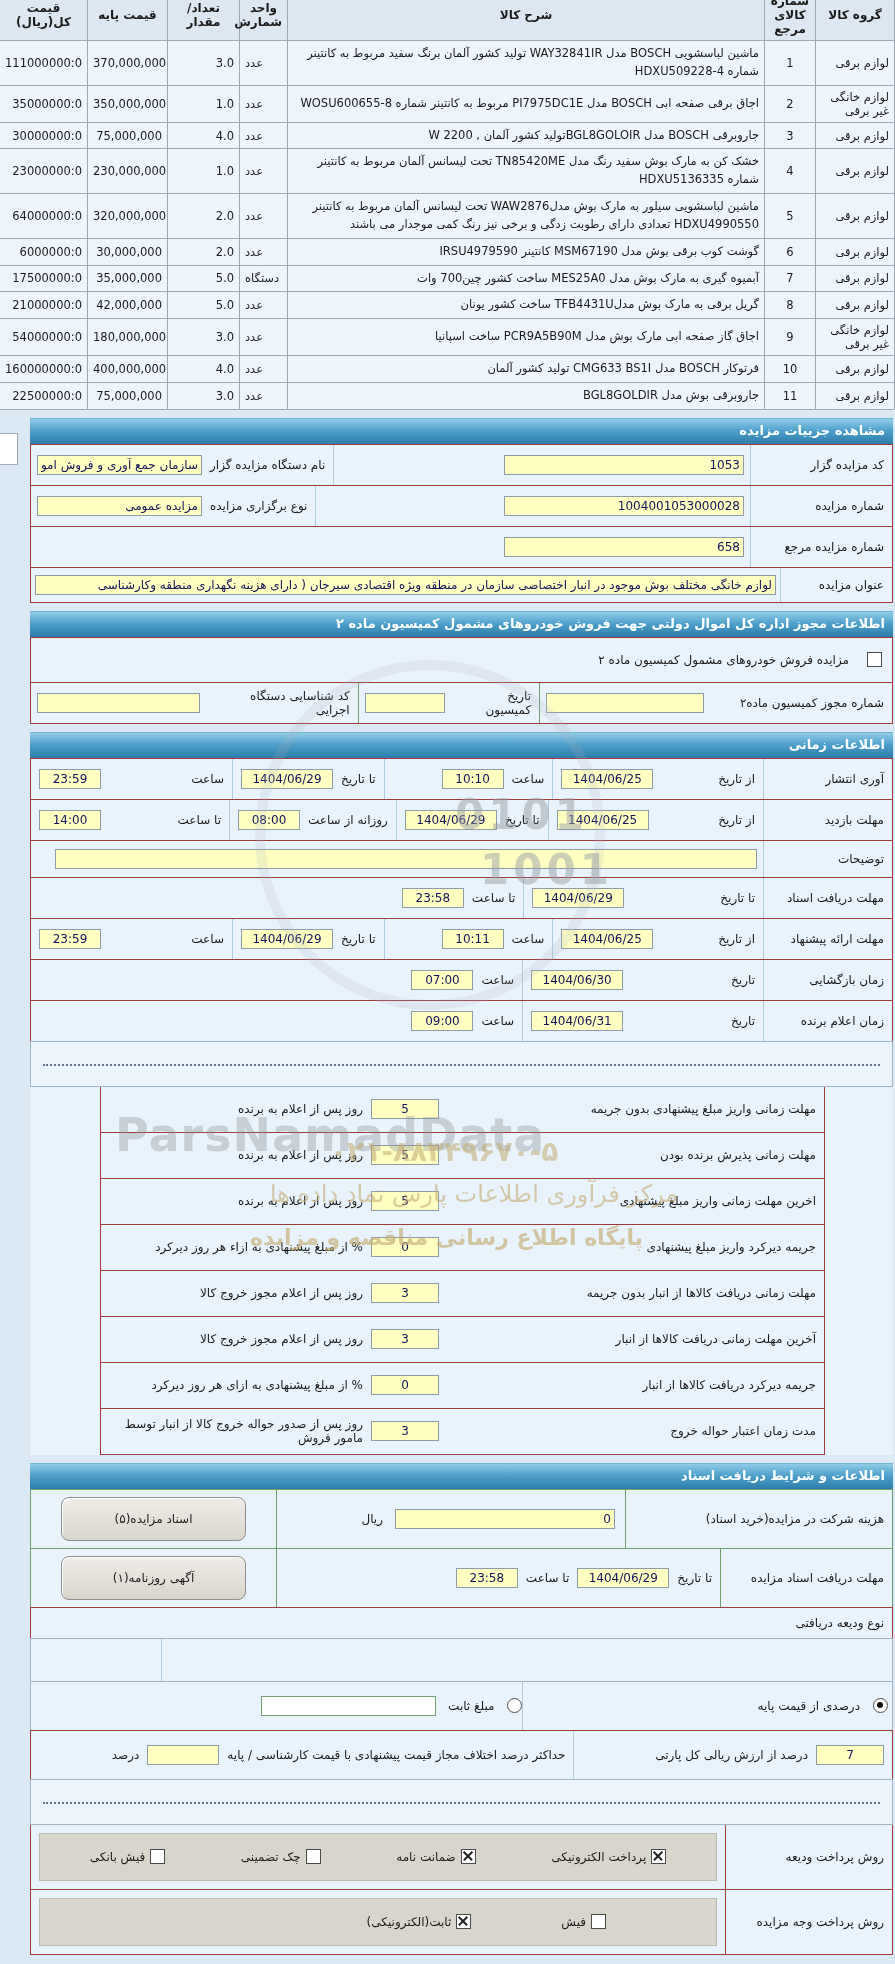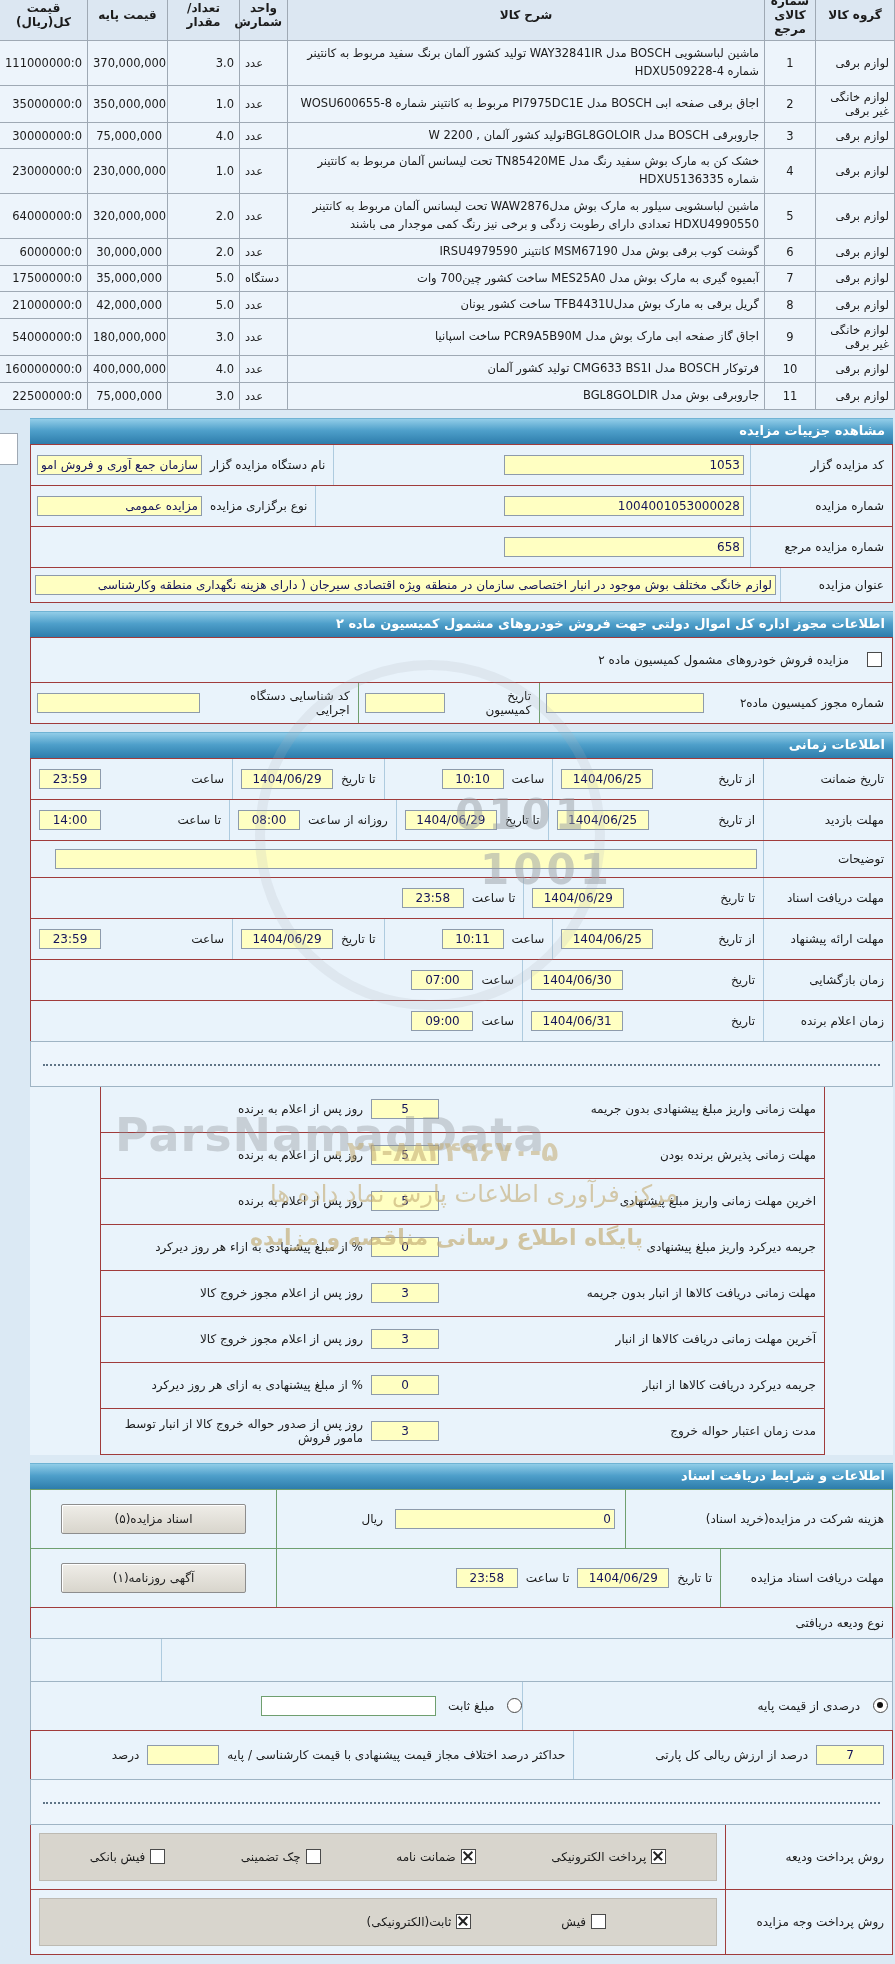--- a/index.html
+++ b/index.html
@@ -26,22 +26,22 @@
   .row{display:flex;align-items:center;border:1px solid #a03b3b;margin-top:-1px;background:#e9f3fb;min-height:40px;font-size:12px;}
   .row .lbl{padding:4px 8px;color:#1b1b1b;}
   .sep-v{border-left:1px solid #aecbdf;align-self:stretch;}
   .sep-g{border-left:1px solid #6f9f6f;align-self:stretch;}
   .inp{background:#ffffc2;border:1px solid #8e9bab;height:20px;font-size:12px;padding:0 3px;color:#14145a;
        font-family:"DejaVu Sans",sans-serif;box-sizing:border-box;}
   .inp.c{text-align:center;direction:ltr;}
   .inp.r{text-align:right;direction:ltr;}
   .inp.fa{text-align:right;direction:rtl;}
   .grow{flex:1;}
-  .btn{background:linear-gradient(180deg,#efede8,#d8d5cc);border:1px solid #8d8d8d;border-radius:2px;
-       box-shadow:inset 1px 1px 0 #fff;width:185px;height:30px;font-size:12px;color:#222;
+  .btn{background:linear-gradient(180deg,#efede8,#d8d5cc);border:1px solid #8d8d8d;border-radius:8px;
+       box-shadow:inset 1px 1px 0 #fff;width:185px;height:44px;font-size:12px;color:#222;
        font-family:"DejaVu Sans",sans-serif;}
   .dash-row{height:44px;background:#edf5fc;border:1px solid #9fb4c4;margin-top:-1px;position:relative;}
   .dash-row::after{content:"";position:absolute;left:12px;right:12px;top:50%;border-top:2px dotted #5f7486;}
 
   
   .cb{width:13px;height:13px;border:1px solid #4a4a4a;background:#fff;display:inline-block;position:relative;flex:none;}
   .cb.checked::before,.cb.checked::after{content:"";position:absolute;top:5px;left:0;width:12px;height:1.6px;background:#222;}
   .cb.checked::before{transform:rotate(45deg);} .cb.checked::after{transform:rotate(-45deg);}
   .rd{width:13px;height:13px;border:1px solid #4a4a4a;border-radius:50%;background:#fff;display:inline-block;position:relative;flex:none;}
   .rd.sel::after{content:"";position:absolute;top:2.5px;left:2.5px;width:6px;height:6px;border-radius:50%;background:#111;}
@@ -259,21 +259,21 @@
         <span class="lbl">کد شناسایی دستگاه اجرایی</span>
         <input class="inp" style="width: 165px; margin: 0px 6px;" readonly="" value="">
         <span class="grow"></span>
       </div>
     </div>
 
     <div class="bar">اطلاعات زمانی</div>
     <div class="frm">
 
       <div class="row">
-        <span class="lbl" style="width:112px">تاریخ ضمانت</span>
+        <span class="lbl" style="width:112px">آوری انتشار</span>
           <span class="sep-v"></span>
         <span class="lbl">از تاریخ</span>
         <span class="grow"></span>
         <input class="inp c" style="width: 92px;" readonly="" value="1404/06/25">
           <span class="sep-v" style="margin-right:8px"></span>
         <span class="lbl">ساعت</span>
         <input class="inp c" style="width: 62px;" readonly="" value="10:10">
         <span class="grow"></span>
           <span class="sep-v"></span>
         <span class="lbl">تا تاریخ</span>

